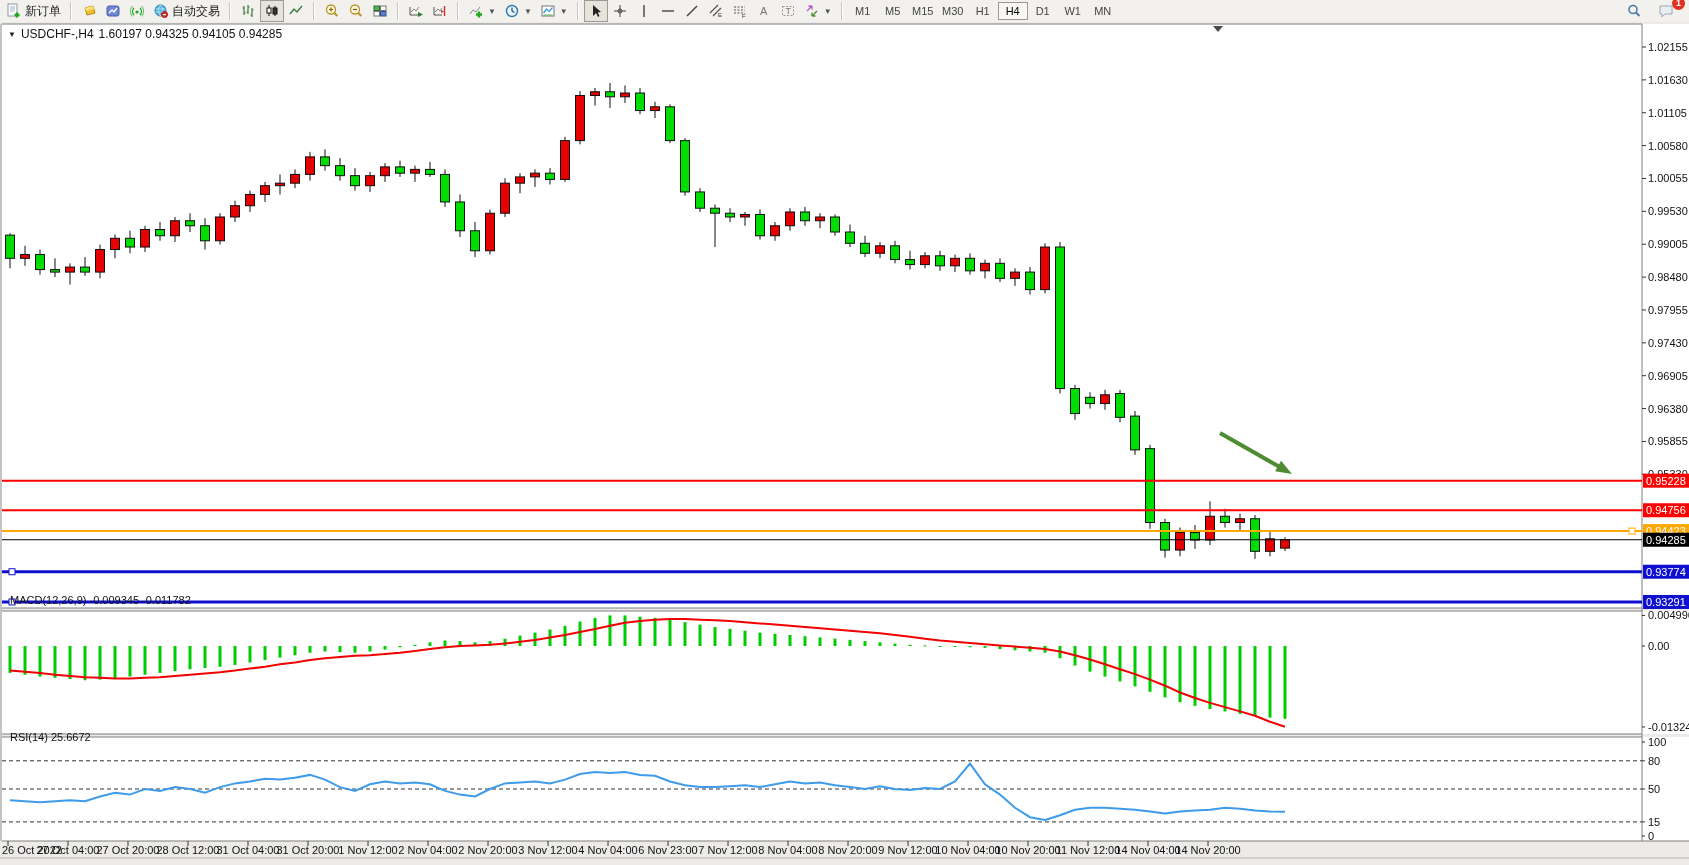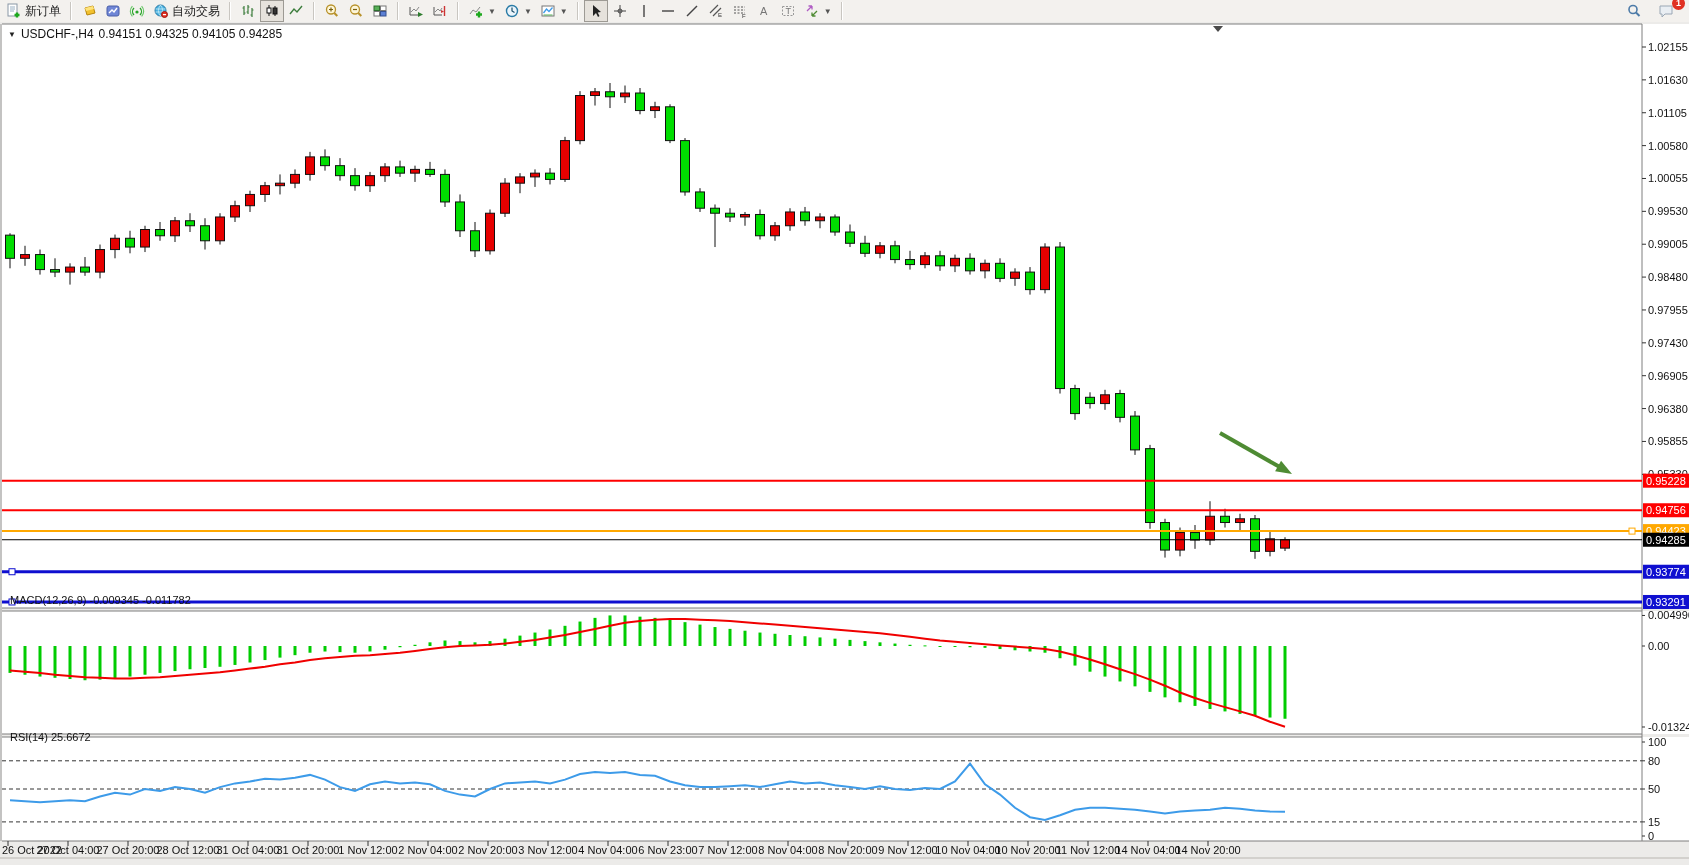--- a/index.html
+++ b/index.html
@@ -214,20 +214,31 @@
     </span>
     <span class="tb">
       <svg width="16" height="16" viewBox="0 0 16 16">
         <path d="M3 8l5-5M8 3H4.5M8 3v3.5" stroke="#b05cc4" stroke-width="1.3" fill="none"></path>
         <path d="M13 8l-5 5M8 13h3.5M8 13V9.5" stroke="#4e8b33" stroke-width="1.3" fill="none"></path>
       </svg>
       <span class="caret">▼</span>
     </span>
   </div>
   <span class="sep"></span>
+  <div class="grp">
+    <span class="tf">M1</span>
+    <span class="tf">M5</span>
+    <span class="tf">M15</span>
+    <span class="tf">M30</span>
+    <span class="tf">H1</span>
+    <span class="tf on">H4</span>
+    <span class="tf">D1</span>
+    <span class="tf">W1</span>
+    <span class="tf">MN</span>
+  </div>
   <div id="tb-right">
     <span class="tb">
       <svg width="16" height="16" viewBox="0 0 16 16">
         <circle cx="7" cy="6.5" r="4" fill="none" stroke="#4d7ba8" stroke-width="1.6"></circle>
         <path d="M10 9.5l3.5 3.5" stroke="#4d7ba8" stroke-width="2"></path>
       </svg>
     </span>
     <span class="tb" style="position:relative;">
       <svg width="17" height="16" viewBox="0 0 17 16">
         <path d="M2 3h12v8H7l-3 3v-3H2z" fill="#e9eef3" stroke="#9aa7b5"></path>
@@ -635,17 +646,17 @@
         <text x="1088" y="832" fill="#111" text-anchor="middle">11 Nov 12:00</text>
         <line x1="1148" y1="819" x2="1148" y2="824" stroke="#333"></line>
         <text x="1148" y="832" fill="#111" text-anchor="middle">14 Nov 04:00</text>
         <line x1="1208" y1="819" x2="1208" y2="824" stroke="#333"></line>
         <text x="1208" y="832" fill="#111" text-anchor="middle">14 Nov 20:00</text>
       </g>
     </svg>
   <div class="overlay" id="chart-title">
     <span class="tri">▼</span>
     <span>USDCHF-,H4</span>
-    <span>0.94151 0.94325 0.94105 0.94285</span>
+    <span>1.60197 0.94325 0.94105 0.94285</span>
   </div>
   <div class="overlay pane-label" id="macd-label">MACD(12,26,9) -0.009345 -0.011782</div>
   <div class="overlay pane-label" id="rsi-label">RSI(14) 25.6672</div>
 </div>
 
 </body></html>

